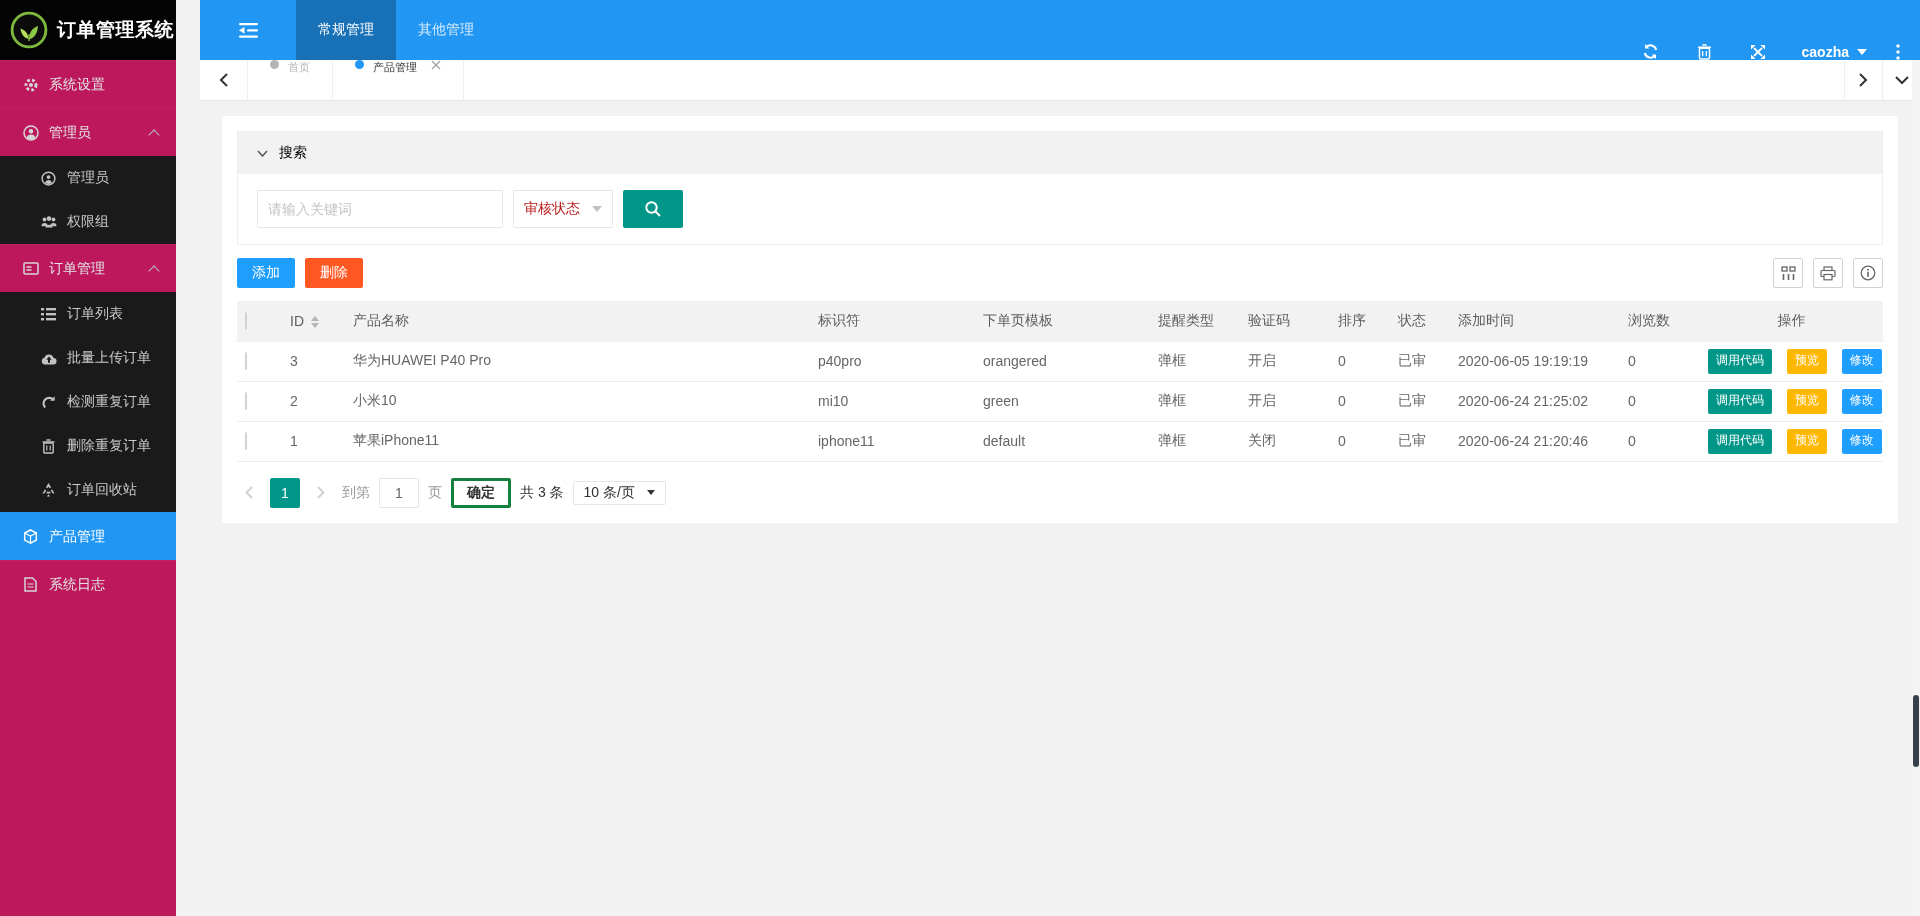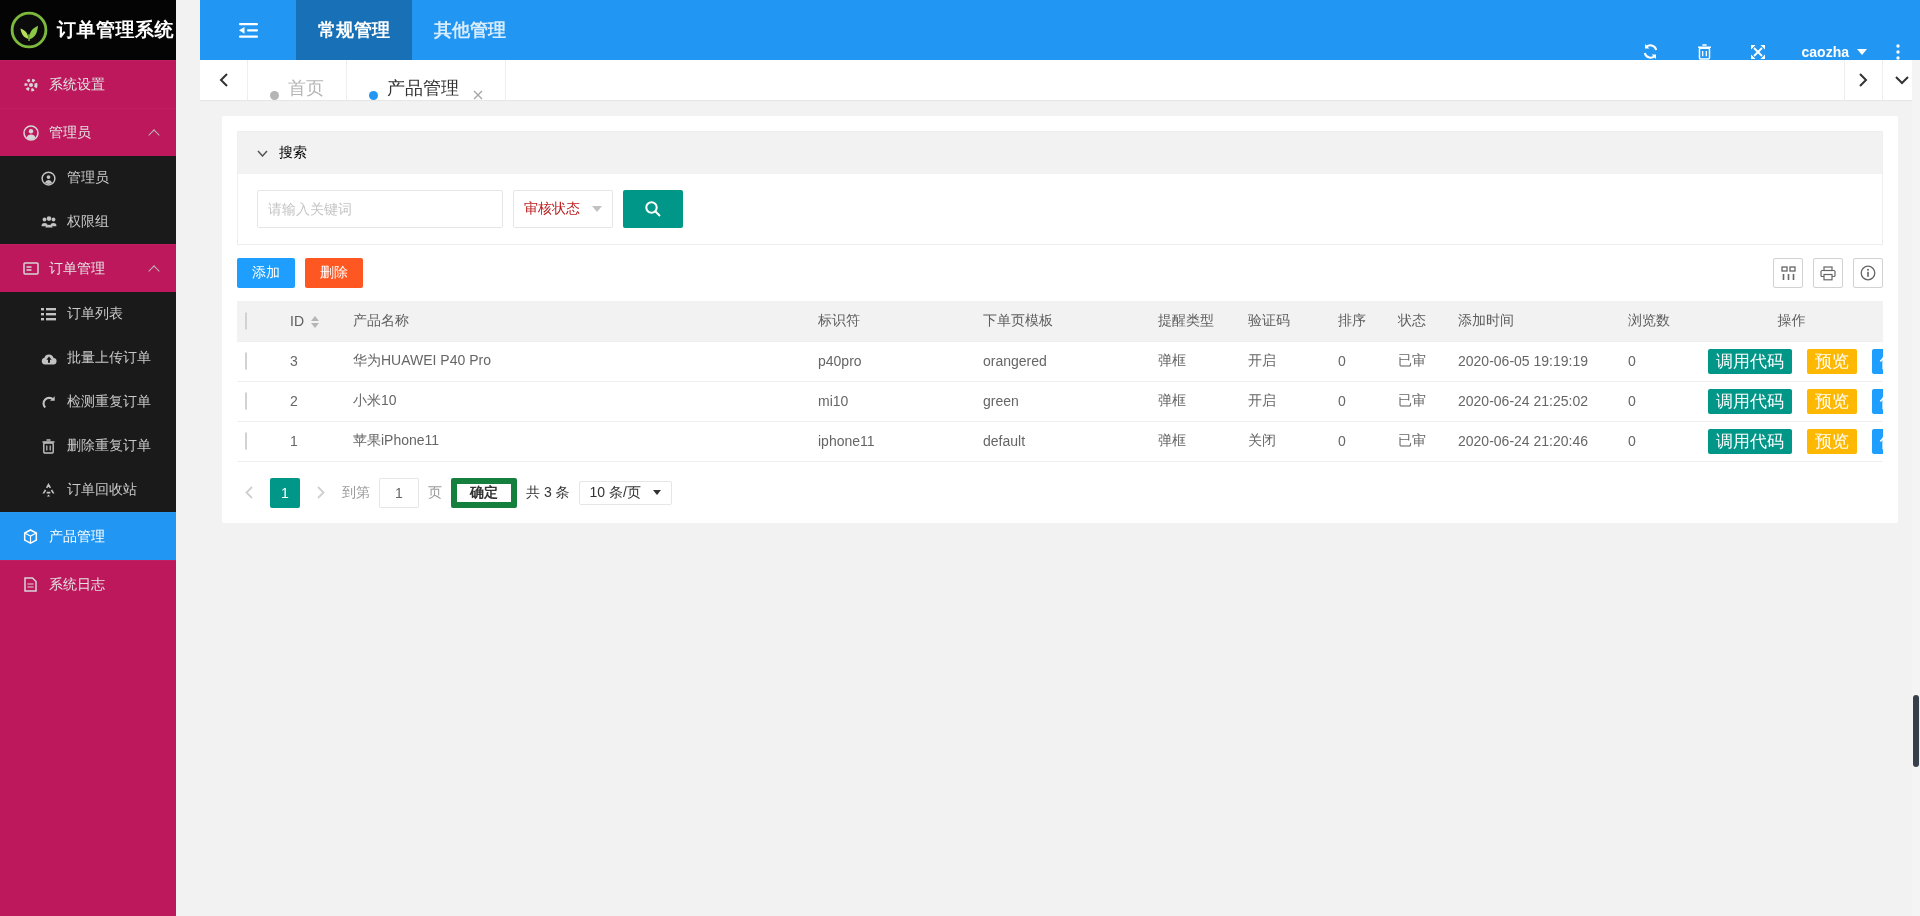--- a/index.html
+++ b/index.html
@@ -17,31 +17,31 @@
   .submenu{background:#1a1a1a}
   .submenu .nav-item{height:44px;padding-left:40px;color:#c9c9c9;border-top:none}
   .submenu .nicon{color:#c2c2c2}
   .nav-item.active{background:#2196f3;color:#fff}
   .nav-item.active .nicon{color:#fff}
   .chev-up{margin-left:auto;width:8px;height:8px;border-left:1.5px solid #b9b9b9;border-top:1.5px solid #b9b9b9;transform:rotate(45deg);margin-top:4px}
 
   
   .topbar{position:absolute;left:200px;top:0;right:0;height:60px;background:#2196f3;display:flex;align-items:stretch;color:#fff;z-index:5}
   .burger{width:96px;display:flex;align-items:center;justify-content:center;cursor:pointer}
-  .top-tab{display:flex;align-items:center;padding:0 22px;font-size:18px;font-weight:bold;color:rgba(255,255,255,.82);cursor:pointer}
+  .top-tab{display:flex;align-items:center;padding:0 22px;font-size:14px;font-weight:normal;color:rgba(255,255,255,.82);cursor:pointer}
   .top-tab.active{background:rgba(0,0,0,.25);color:#fff}
   .top-right{margin-left:auto;display:flex;align-items:flex-end;padding-right:8px}
   .tool-btn{padding:0 19px;display:flex;align-items:center;cursor:pointer}
   .user{display:flex;align-items:center;gap:8px;padding:0 17px;font-size:14px;font-weight:bold;cursor:pointer}
   .caret-down{width:0;height:0;border-left:5px solid transparent;border-right:5px solid transparent;border-top:6px solid #fff}
 
   
   .tabbar{position:absolute;left:200px;top:60px;right:0;height:41px;background:#fff;display:flex;border-bottom:1px solid #e6e6e6;z-index:4}
   .tb-btn{width:48px;display:flex;align-items:center;justify-content:center;border-right:1px solid #eee;cursor:pointer;color:#333}
-  .tb-tab{display:flex;align-items:flex-end;gap:9px;padding:0 22px;font-size:18px;color:#b5b5b5;cursor:pointer}
+  .tb-tab{display:flex;align-items:flex-start;gap:9px;padding:0 22px;font-size:11px;color:#b5b5b5;cursor:pointer}
   .tb-tab .dot{width:9px;height:9px;border-radius:50%;background:#b5b5b5;flex:none}
   .tb-tab.active{border-left:1px solid #eee;border-right:1px solid #eee;color:#333}
   .tb-tab.active .dot{background:#2196f3}
   .tb-close{margin-left:5px;color:#a6a6a6;display:flex;cursor:pointer}
   .tb-right{margin-left:auto;display:flex}
   .tb-right .tb-btn{border-right:none;border-left:1px solid #eee;width:38px}
 
   
   .content{position:absolute;left:200px;top:101px;right:0;bottom:0;background:#f2f2f2;padding:15px 22px;overflow:hidden}
   .card{background:#fff;padding:15px;border-radius:2px}
@@ -64,31 +64,31 @@
 
   table{width:100%;border-collapse:collapse;table-layout:fixed}
   thead th{background:#f2f2f2;height:40px;font-weight:normal;color:#5e5e5e;text-align:left;padding:0 8px;font-size:14px;border-bottom:1px solid #eee}
   tbody td{height:40px;border-bottom:1px solid #eee;color:#666;padding:0 8px;font-size:14px;overflow:hidden;white-space:nowrap}
   .cb{width:16px;height:16px;border:1px solid #d2d2d2;border-radius:2px;background:#fff;margin:0 auto;cursor:pointer}
   .col-op{text-align:center}
   .sort{display:inline-flex;flex-direction:column;gap:2px;margin-left:7px;vertical-align:middle}
   .sort i{width:0;height:0;border-left:4px solid transparent;border-right:4px solid transparent;display:block}
   .sort .s-up{border-bottom:5px solid #b6b6b6}
   .sort .s-down{border-top:5px solid #b6b6b6}
-  .mini-btn{display:inline-block;height:25px;line-height:25px;padding:0 8px;border-radius:2px;color:#fff;font-size:17px;cursor:pointer;border:none;font-family:Liberation Serif, serif}
+  .mini-btn{display:inline-block;height:25px;line-height:25px;padding:0 8px;border-radius:2px;color:#fff;font-size:12px;cursor:pointer;border:none;font-family:Liberation Mono, monospace}
   .mb-code{background:#009688}
   .mb-prev{background:#ffb800;margin-left:11px}
   .mb-edit{background:#1e9fff;margin-left:11px}
 
   .pager{display:flex;align-items:center;margin-top:16px;gap:9px;color:#666}
   .pg-arrow{width:24px;height:30px;display:flex;align-items:center;justify-content:center;color:#cfcfcf;cursor:pointer}
   .pg-num{width:30px;height:30px;background:#009688;color:#fff;display:flex;align-items:center;justify-content:center;border-radius:2px;cursor:pointer;font-size:14px}
   .pg-muted{color:#9a9a9a}
   .goto-input{width:40px;height:30px;border:1px solid #e6e6e6;border-radius:2px;text-align:center;color:#666;font-family:inherit;font-size:14px;outline:none}
-  .confirm-btn{height:30px;padding:0 13px;background:#fff;border:6px solid #15803d;border-radius:2px;color:#333;cursor:pointer;font-family:inherit;font-size:14px;font-weight:bold}
+  .confirm-btn{height:30px;padding:0 13px;background:#fff;border:3px solid #15803d;border-radius:2px;color:#333;cursor:pointer;font-family:inherit;font-size:14px;font-weight:bold}
   .size-sel{height:24px;border:1px solid #e6e6e6;border-radius:2px;display:flex;align-items:center;gap:12px;padding:0 10px;background:#fff;cursor:pointer;color:#333}
   .size-sel .tri{border-top-color:#333;border-left-width:4px;border-right-width:4px;border-top-width:5px}
 
   .scrollbar{position:absolute;right:0;top:60px;width:8px;bottom:0;background:#f4f4f4;z-index:7}
   .scroll-thumb{position:absolute;left:1px;top:635px;width:6px;height:72px;background:#37404a;border-radius:3px;cursor:pointer}
 </style>
 </head>
 <body>
 
 <aside class="sidebar">

